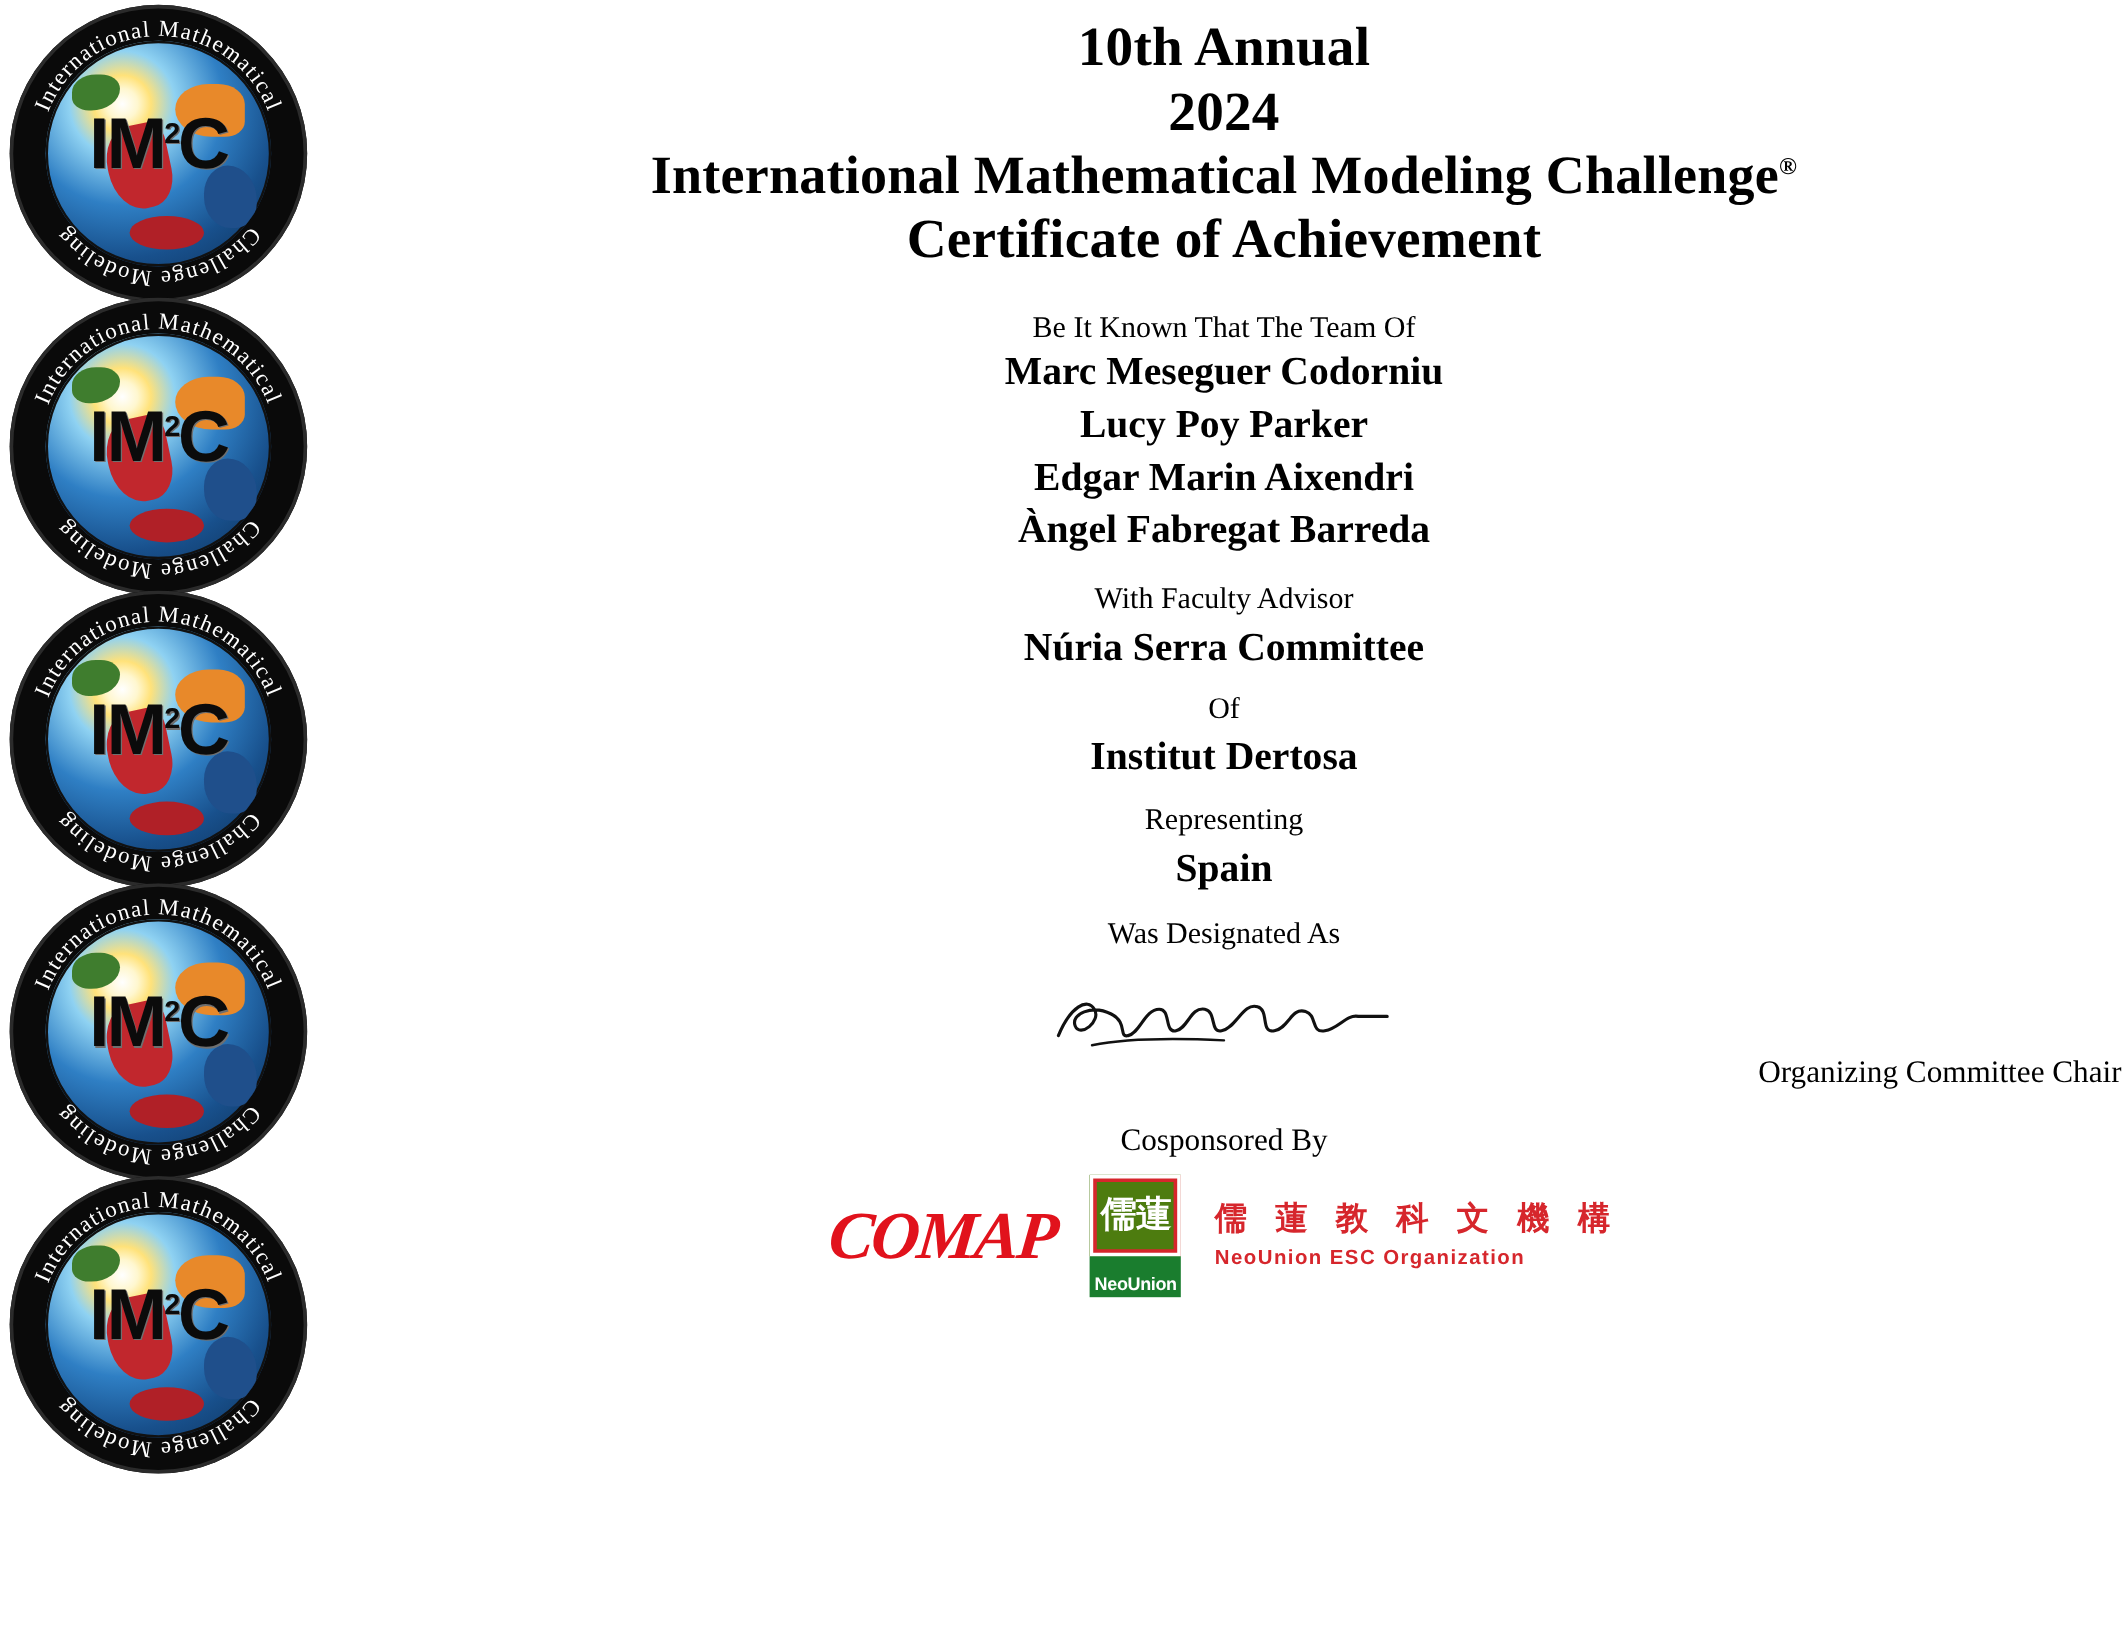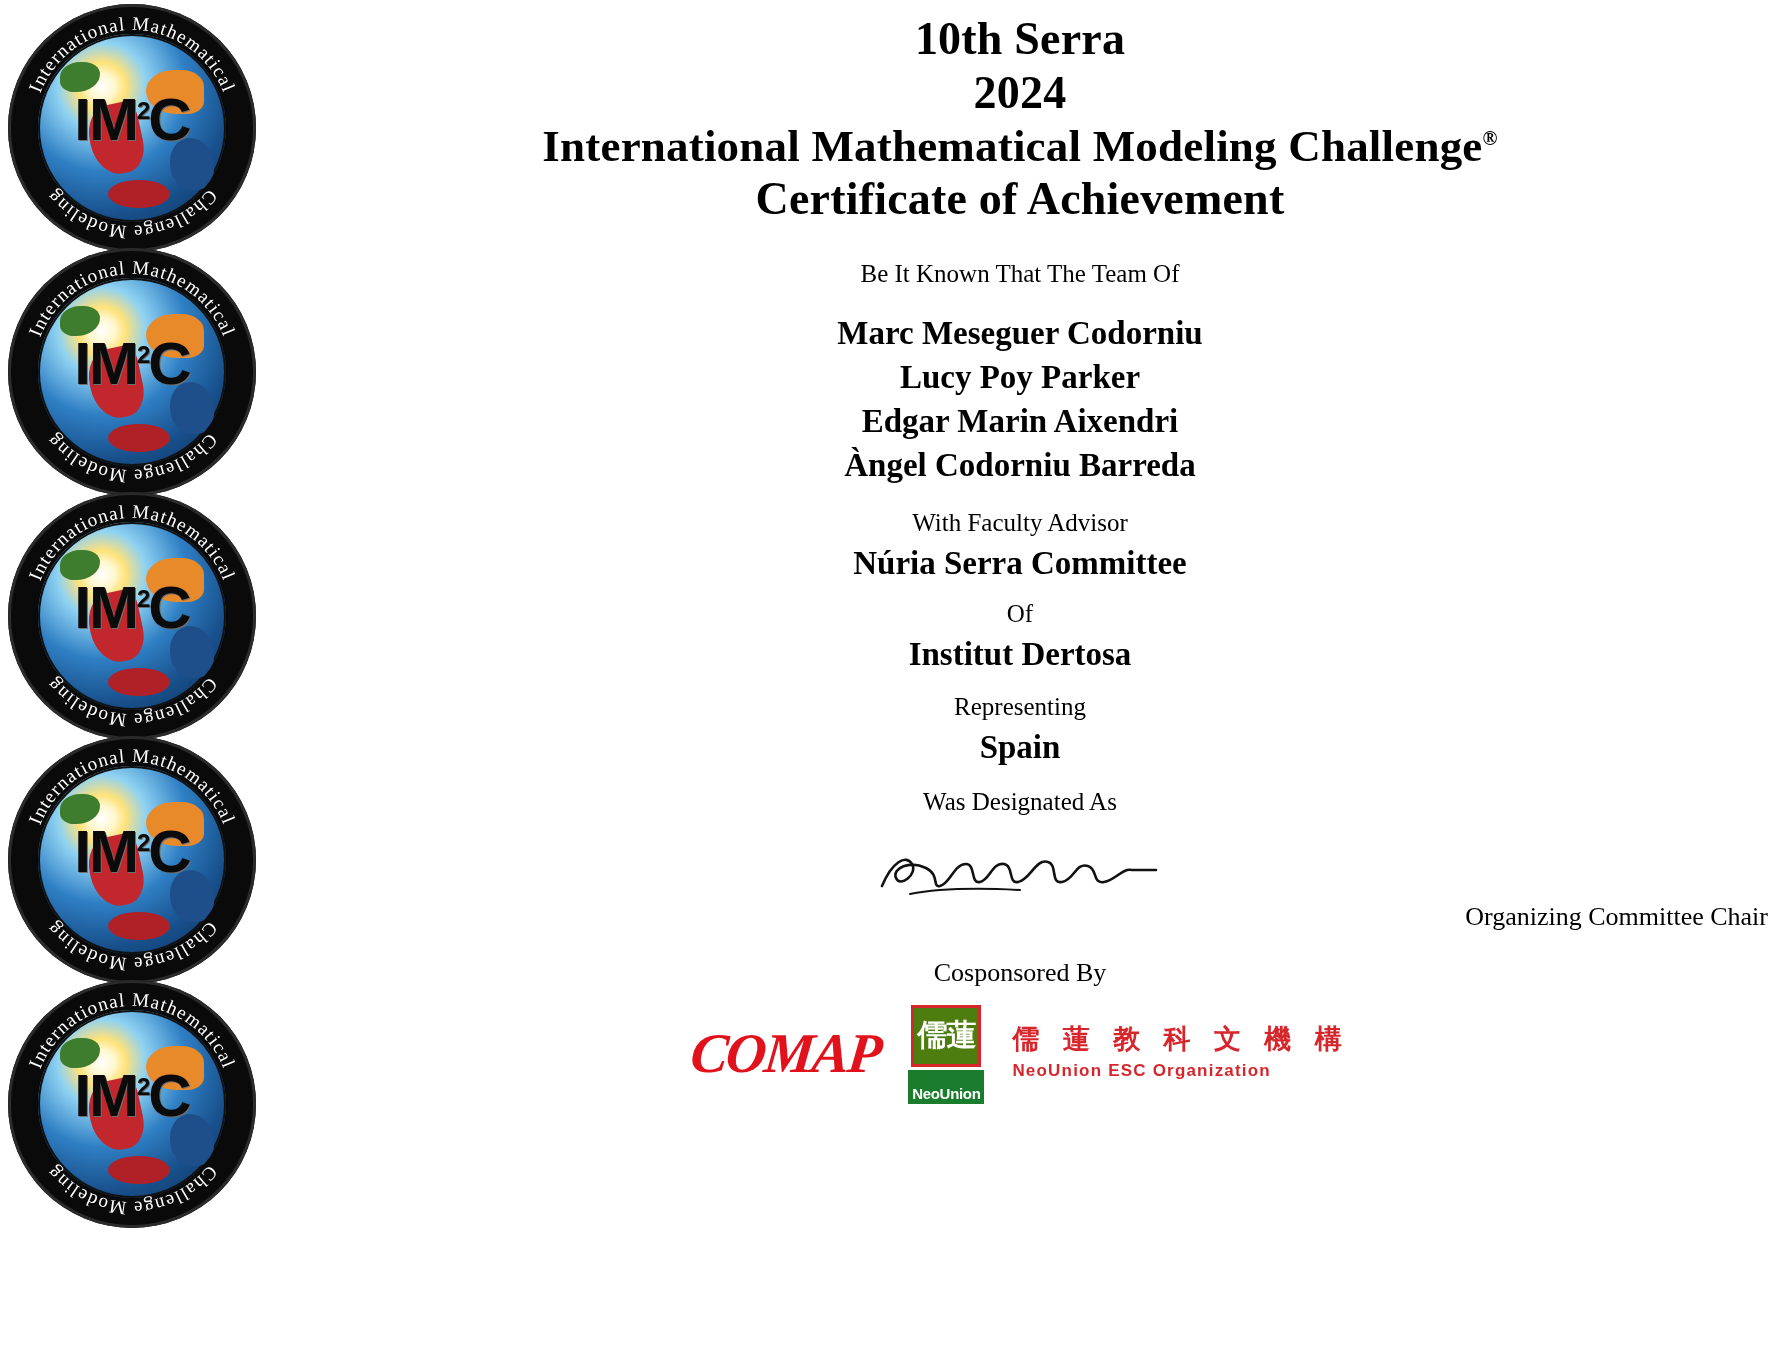--- a/index.html
+++ b/index.html
@@ -121,21 +121,21 @@
   .reg-mark {
     font-size: 20px;
     vertical-align: super;
   }
 
   .lede {
     font-size: 25px;
     margin-top: 34px;
   }
   .names {
-    margin-top: 24px;
+    margin-top: 1px;
   }
   .name {
     font-weight: bold;
     font-size: 33px;
     line-height: 1.33;
   }
   .small-label {
     font-size: 25px;
     margin-top: 21px;
   }
@@ -356,33 +356,33 @@
       <text><textPath href="#arcTop4" startOffset="50%" text-anchor="middle">International Mathematical</textPath></text>
       <text><textPath href="#arcBot4" startOffset="50%" text-anchor="middle">Challenge Modeling</textPath></text>
     </svg>
   </div>
 
 </div>
 
 <div id="certificate">
 
   <div class="title-block">
-    <div class="title-line">10th Serra</div>
+    <div class="title-line">10th Annual</div>
     <div class="title-line">2024</div>
     <div class="title-line big"><span>International Mathematical Modeling Challenge</span><span class="reg-mark">®</span></div>
     <div class="title-line">Certificate of Achievement</div>
   </div>
 
   <div class="lede">Be It Known That The Team Of</div>
 
   <div class="names">
     <div class="name">Marc Meseguer Codorniu</div>
     <div class="name">Lucy Poy Parker</div>
     <div class="name">Edgar Marin Aixendri</div>
-    <div class="name">Àngel Codorniu Barreda</div>
+    <div class="name">Àngel Fabregat Barreda</div>
   </div>
 
   <div class="small-label">With Faculty Advisor</div>
   <div class="advisor">Núria Serra Committee</div>
 
   <div class="of-label">Of</div>
   <div class="school">Institut Dertosa</div>
 
   <div class="rep-label">Representing</div>
   <div class="country">Spain</div>

